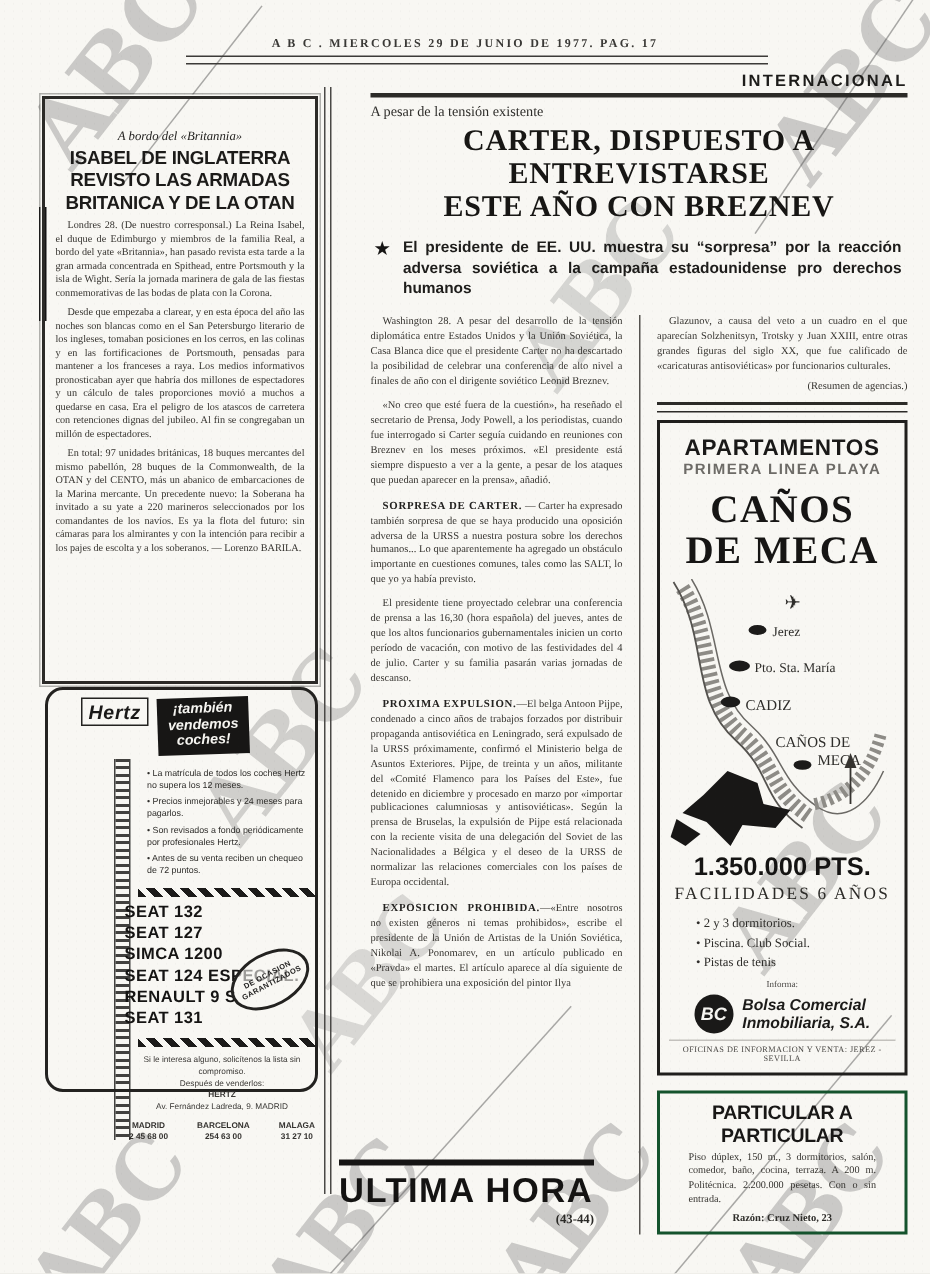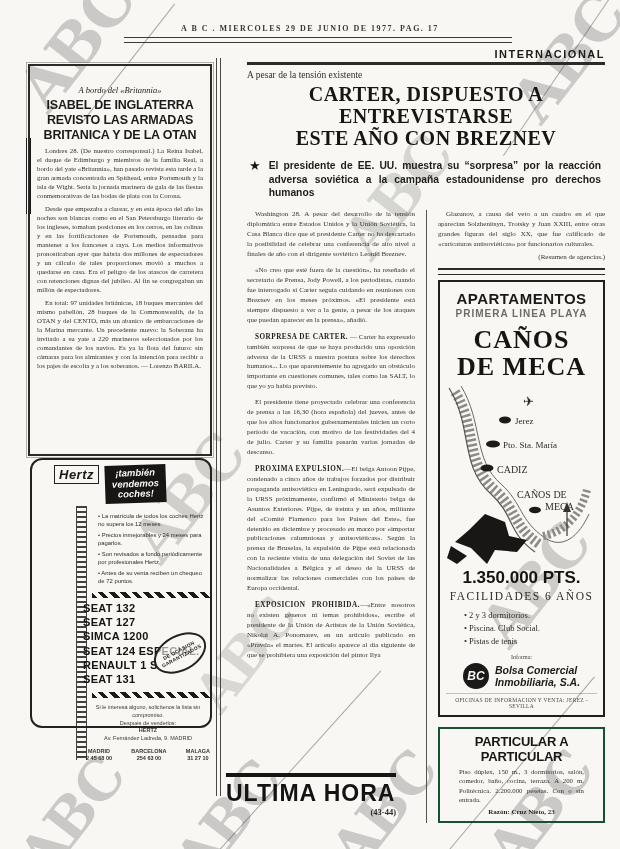--- a/index.html
+++ b/index.html
@@ -276,21 +276,21 @@
       <div>• Precios inmejorables y 24 meses para pagarlos.</div>
       <div>• Son revisados a fondo periódicamente por profesionales Hertz.</div>
       <div>• Antes de su venta reciben un chequeo de 72 puntos.</div>
     </div>
     <div class="hz-band"></div>
     <div class="hz-cars">
       <div>SEAT 132</div>
       <div>SEAT 127</div>
       <div>SIMCA 1200</div>
       <div>SEAT 124 ESPECIAL.</div>
-      <div>RENAULT 1 S</div>
+      <div>RENAULT 9 S</div>
       <div>SEAT 131</div>
       <div class="hz-stamp">
         <div>DE OCASION</div>
         <div>GARANTIZADOS</div>
       </div>
     </div>
     <div class="hz-band"></div>
     <div class="hz-footer">
       <div>Si le interesa alguno, solicítenos la lista sin compromiso.</div>
       <div>Después de venderlos:</div>

